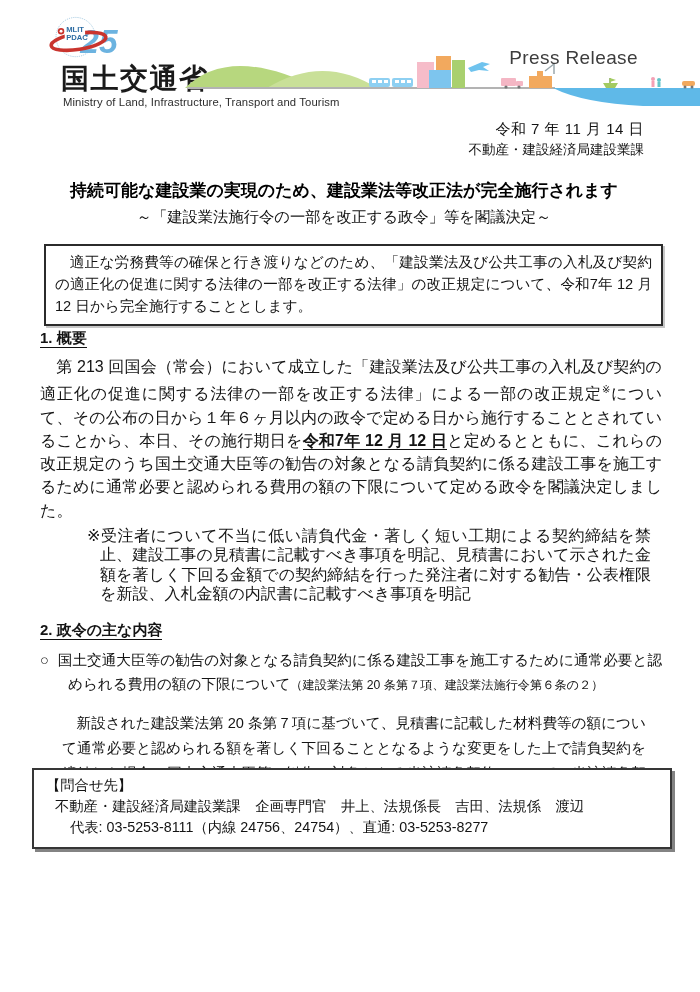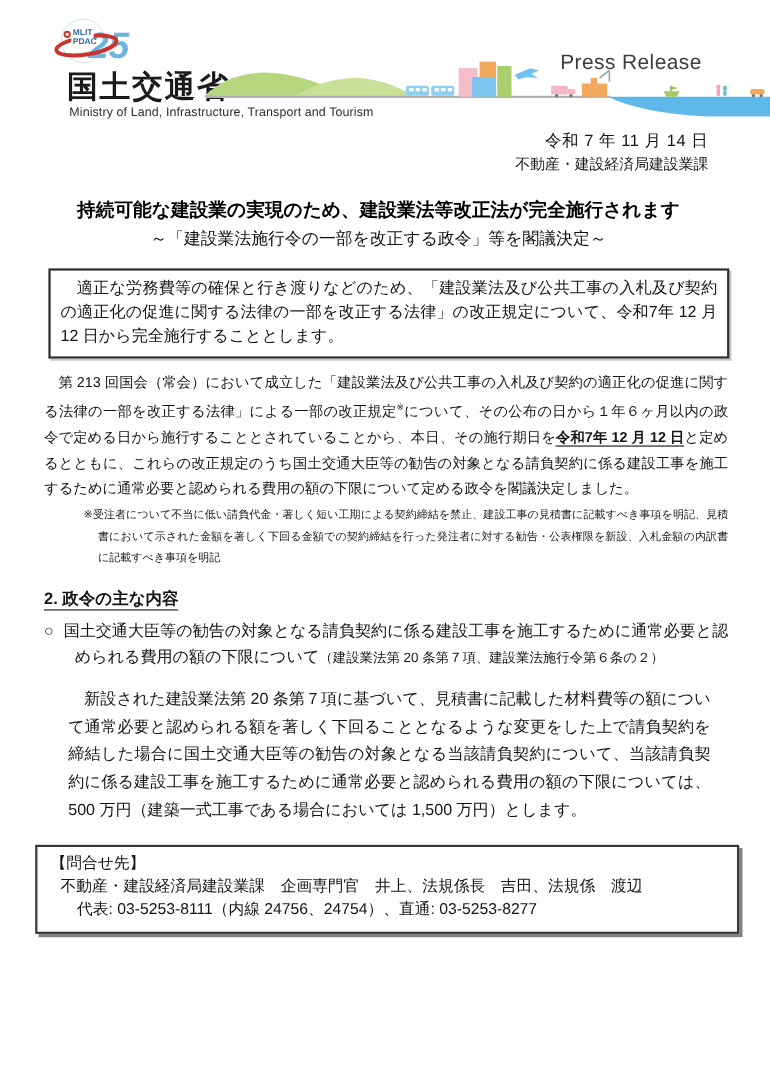--- a/index.html
+++ b/index.html
@@ -36,25 +36,25 @@
   
   .summary-box {
     position:absolute; left:44px; width:597px; top:244px;
     border:2px solid #2b2b2b; box-shadow:2px 2px 0 rgba(130,130,130,.45);
     padding:5px 9px 7px; font-size:14.6px; line-height:22px; text-align:justify;
   }
   
   .doc { position:absolute; left:40px; right:38px; top:329px; }
   .sec-heading { margin:0; font-size:15px; font-weight:700; }
   .sec-heading span { border-bottom:1.6px solid #111; padding-bottom:1px; }
-  .sec1-body { margin:7px 0 0; font-size:13px; line-height:23.2px; text-align:justify; }
+  .sec1-body { margin:7px 0 0; font-size:16px; line-height:23.2px; text-align:justify; }
   .date-strong { font-weight:700; border-bottom:1.8px solid #111; padding-bottom:0.5px; }
   .ref-sup { font-size:.62em; vertical-align:super; }
   .footnote {
-    margin:4px 0 0; font-size:10px; line-height:19.5px;
+    margin:4px 11px 0; font-size:16px; line-height:19.5px;
     padding-left:49px; text-indent:-13px; text-align:justify; color:#161616;
   }
   .sec2-heading { margin-top:17px; }
   .sec2-item {
     margin:8px 0 0; font-size:14.6px; line-height:24.5px;
     padding-left:28px; text-indent:-28px; text-align:justify;
   }
   .sec2-item .marker { margin-right:9px; }
   .sec2-item .law-ref { font-size:12.2px; }
   .sec2-body { margin:13px 16px 0 22px; font-size:14.6px; line-height:25.2px; text-align:justify; }
@@ -159,20 +159,21 @@
     <div class="title-main">持続可能な建設業の実現のため、建設業法等改正法が完全施行されます</div>
     <div class="title-sub">～「建設業法施行令の一部を改正する政令」等を閣議決定～</div>
   </div>
 
   <div class="summary-box">
     <span>　適正な労務費等の確保と行き渡りなどのため、「建設業法及び公共工事の入札及び契約の適正化の促進に関する法律の一部を改正する法律」の改正規定について、令和7年 12 月 12 日から完全施行することとします。</span>
   </div>
 
   <div class="doc">
 
+    <h3 class="sec-heading"><span>1. 概要</span></h3>
 
     <p class="sec1-body"><span>　第 213 回国会（常会）において成立した「建設業法及び公共工事の入札及び契約の適正化の促進に関する法律の一部を改正する法律」による一部の改正規定</span><sup class="ref-sup">※</sup><span>について、その公布の日から１年６ヶ月以内の政令で定める日から施行することとされていることから、本日、その施行期日を</span><span class="date-strong">令和7年 12 月 12 日</span><span>と定めるとともに、これらの改正規定のうち国土交通大臣等の勧告の対象となる請負契約に係る建設工事を施工するために通常必要と認められる費用の額の下限について定める政令を閣議決定しました。</span></p>
 
     <p class="footnote">※受注者について不当に低い請負代金・著しく短い工期による契約締結を禁止、建設工事の見積書に記載すべき事項を明記、見積書において示された金額を著しく下回る金額での契約締結を行った発注者に対する勧告・公表権限を新設、入札金額の内訳書に記載すべき事項を明記</p>
 
     <h3 class="sec-heading sec2-heading"><span>2. 政令の主な内容</span></h3>
 
     <p class="sec2-item"><span class="marker">○</span><span>国土交通大臣等の勧告の対象となる請負契約に係る建設工事を施工するために通常必要と認められる費用の額の下限について</span><span class="law-ref">（建設業法第 20 条第７項、建設業法施行令第６条の２）</span></p>
 
     <p class="sec2-body">　新設された建設業法第 20 条第７項に基づいて、見積書に記載した材料費等の額について通常必要と認められる額を著しく下回ることとなるような変更をした上で請負契約を締結した場合に国土交通大臣等の勧告の対象となる当該請負契約について、当該請負契約に係る建設工事を施工するために通常必要と認められる費用の額の下限については、500 万円（建築一式工事である場合においては 1,500 万円）とします。</p>

